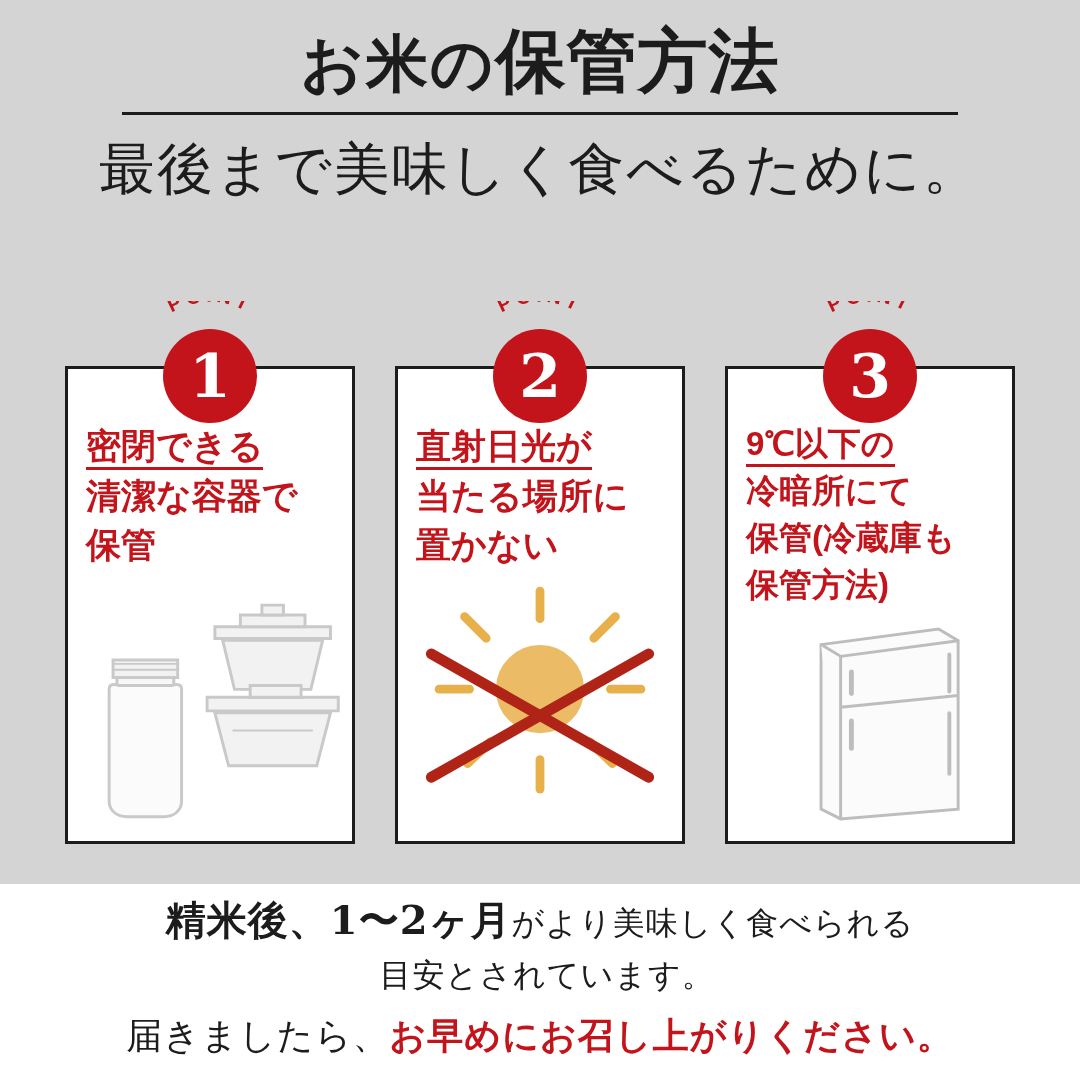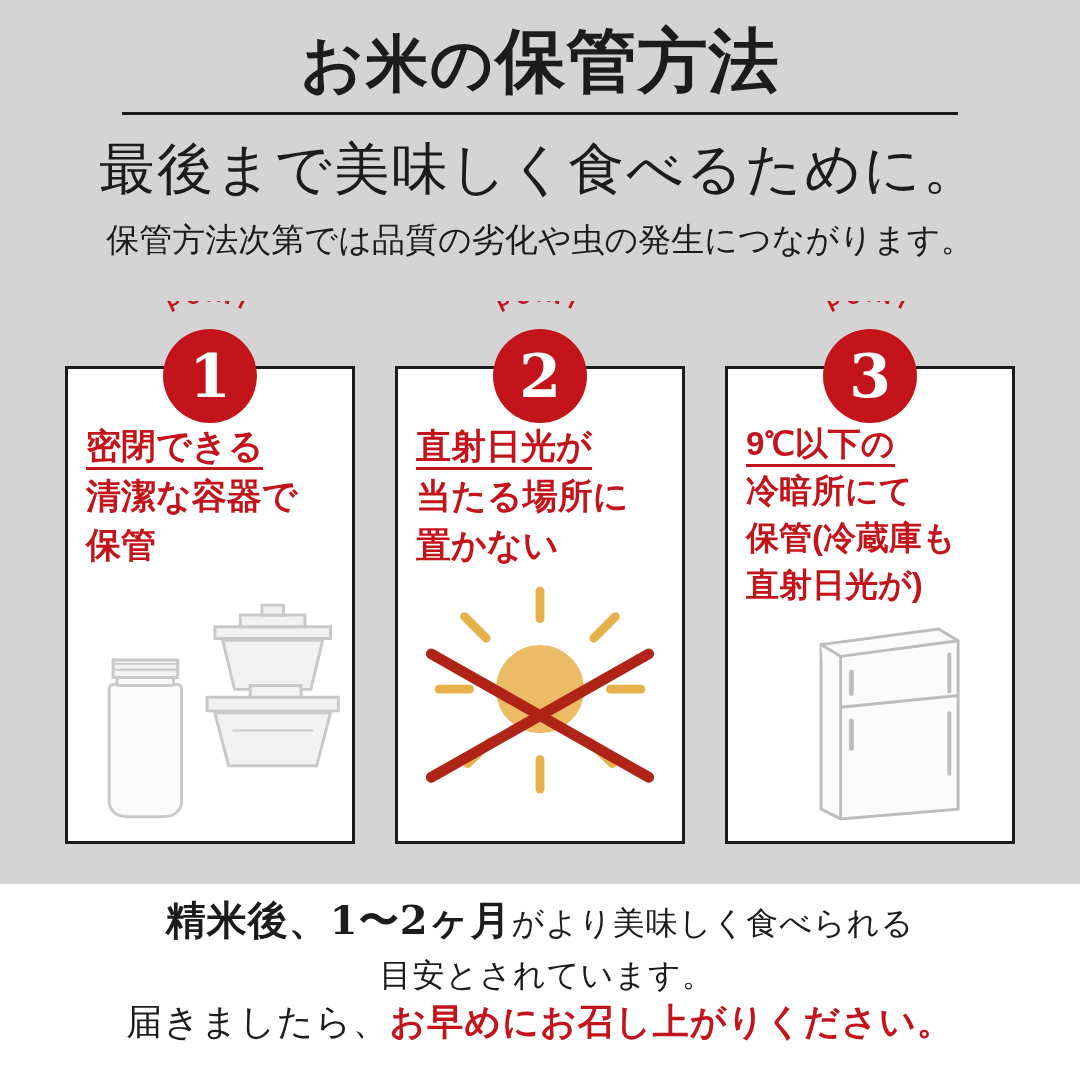--- a/index.html
+++ b/index.html
@@ -198,20 +198,21 @@
     margin-top: 41px;
   }
   .f2 {
     margin-top: 10px;
     font-size: 32px;
     letter-spacing: 1px;
     white-space: nowrap;
     padding-left: 14px;
   }
   .f3 {
+    margin-top: 14px;
     font-size: 36px;
     letter-spacing: 1px;
     white-space: nowrap;
   }
   .f3 .red {
     color: #c4141b;
     font-weight: 700;
   }
 </style>
 </head>
@@ -223,21 +224,20 @@
   <div class="content">
 
     <div class="title-wrap">
       <div class="title">
         <span>お米の</span><span class="emph">保管方法</span>
       </div>
       <div class="title-rule"></div>
     </div>
 
     <div class="lead">最後まで美味しく食べるために。</div>
-    <div class="sublead">保管方法次第では品質の劣化や虫の発生につながります。</div>
 
     <div class="points">
 
       <div class="point p1">
         <div class="badge">
           <svg class="arc" viewBox="0 0 200 60">
             <defs>
               <path id="arc1" d="M 30,56 A 72,72 0 0 1 170,56"></path>
             </defs>
             <text font-family="Liberation Sans, sans-serif" font-size="20" font-weight="700" fill="#c4141b" letter-spacing="4">
@@ -317,21 +317,21 @@
             <text font-family="Liberation Sans, sans-serif" font-size="20" font-weight="700" fill="#c4141b" letter-spacing="4">
               <textPath href="#arc3" startOffset="50%" text-anchor="middle">POINT</textPath>
             </text>
           </svg>
           <div class="circle">3</div>
         </div>
         <div class="point-text">
           <span class="u">9℃以下の</span><br>
           <span>冷暗所にて</span><br>
           <span>保管(冷蔵庫も</span><br>
-          <span>直射日光が)</span>
+          <span>保管方法)</span>
         </div>
         <svg class="point-art" viewBox="0 0 290 210">
           <g fill="#fbfbfb" stroke="#bdbdbd" stroke-width="3">
             <path d="M95,28 L215,12 L235,24 L235,196 L115,206 L95,196 Z"></path>
             <path d="M95,28 L115,40 L115,206"></path>
             <path d="M115,40 L235,24"></path>
             <path d="M115,92 L235,80"></path>
             <path d="M126,56 L126,78" stroke-width="5" stroke-linecap="round"></path>
             <path d="M126,106 L126,134" stroke-width="5" stroke-linecap="round"></path>
             <path d="M226,38 L226,76" stroke-width="4" stroke-linecap="round"></path>

